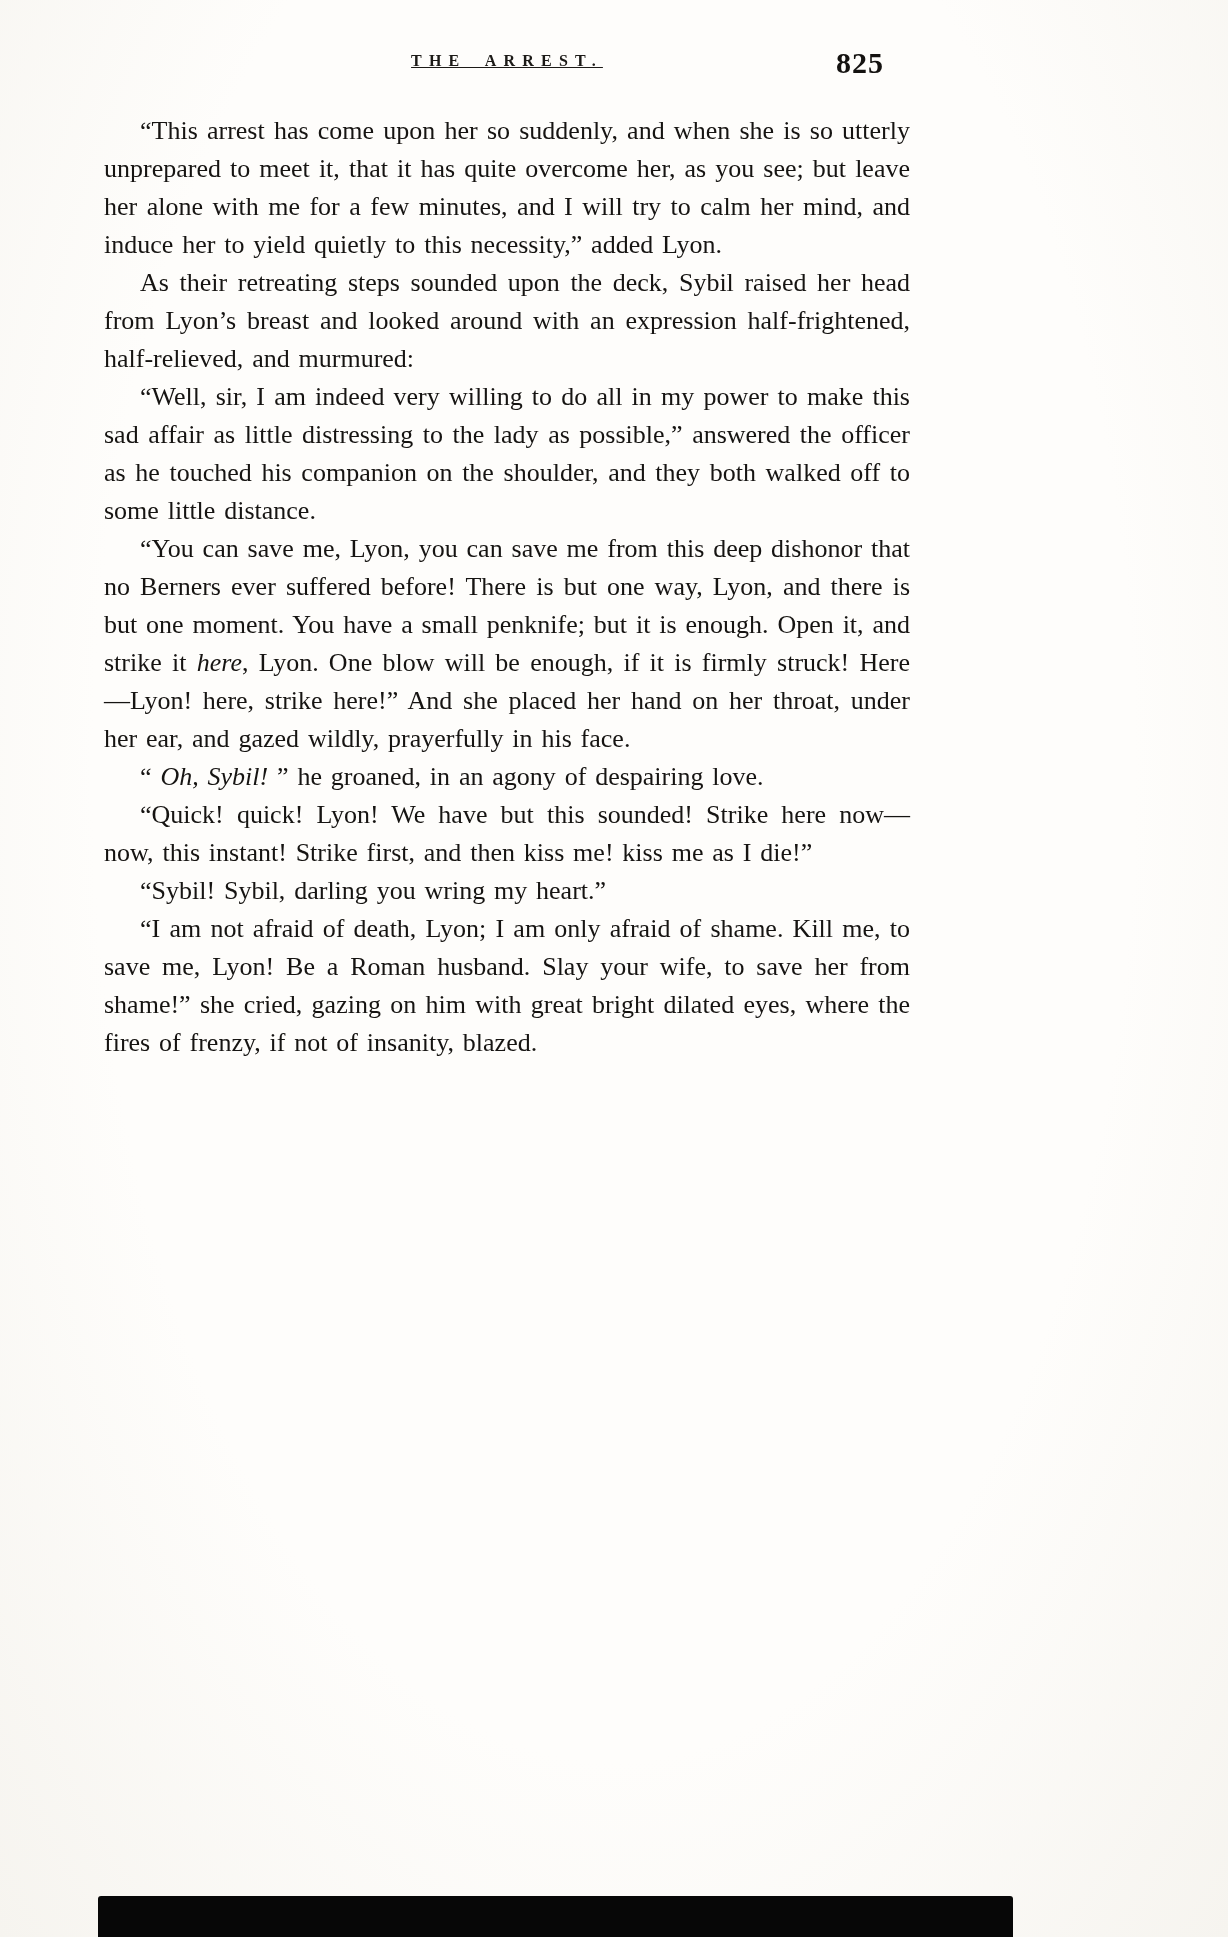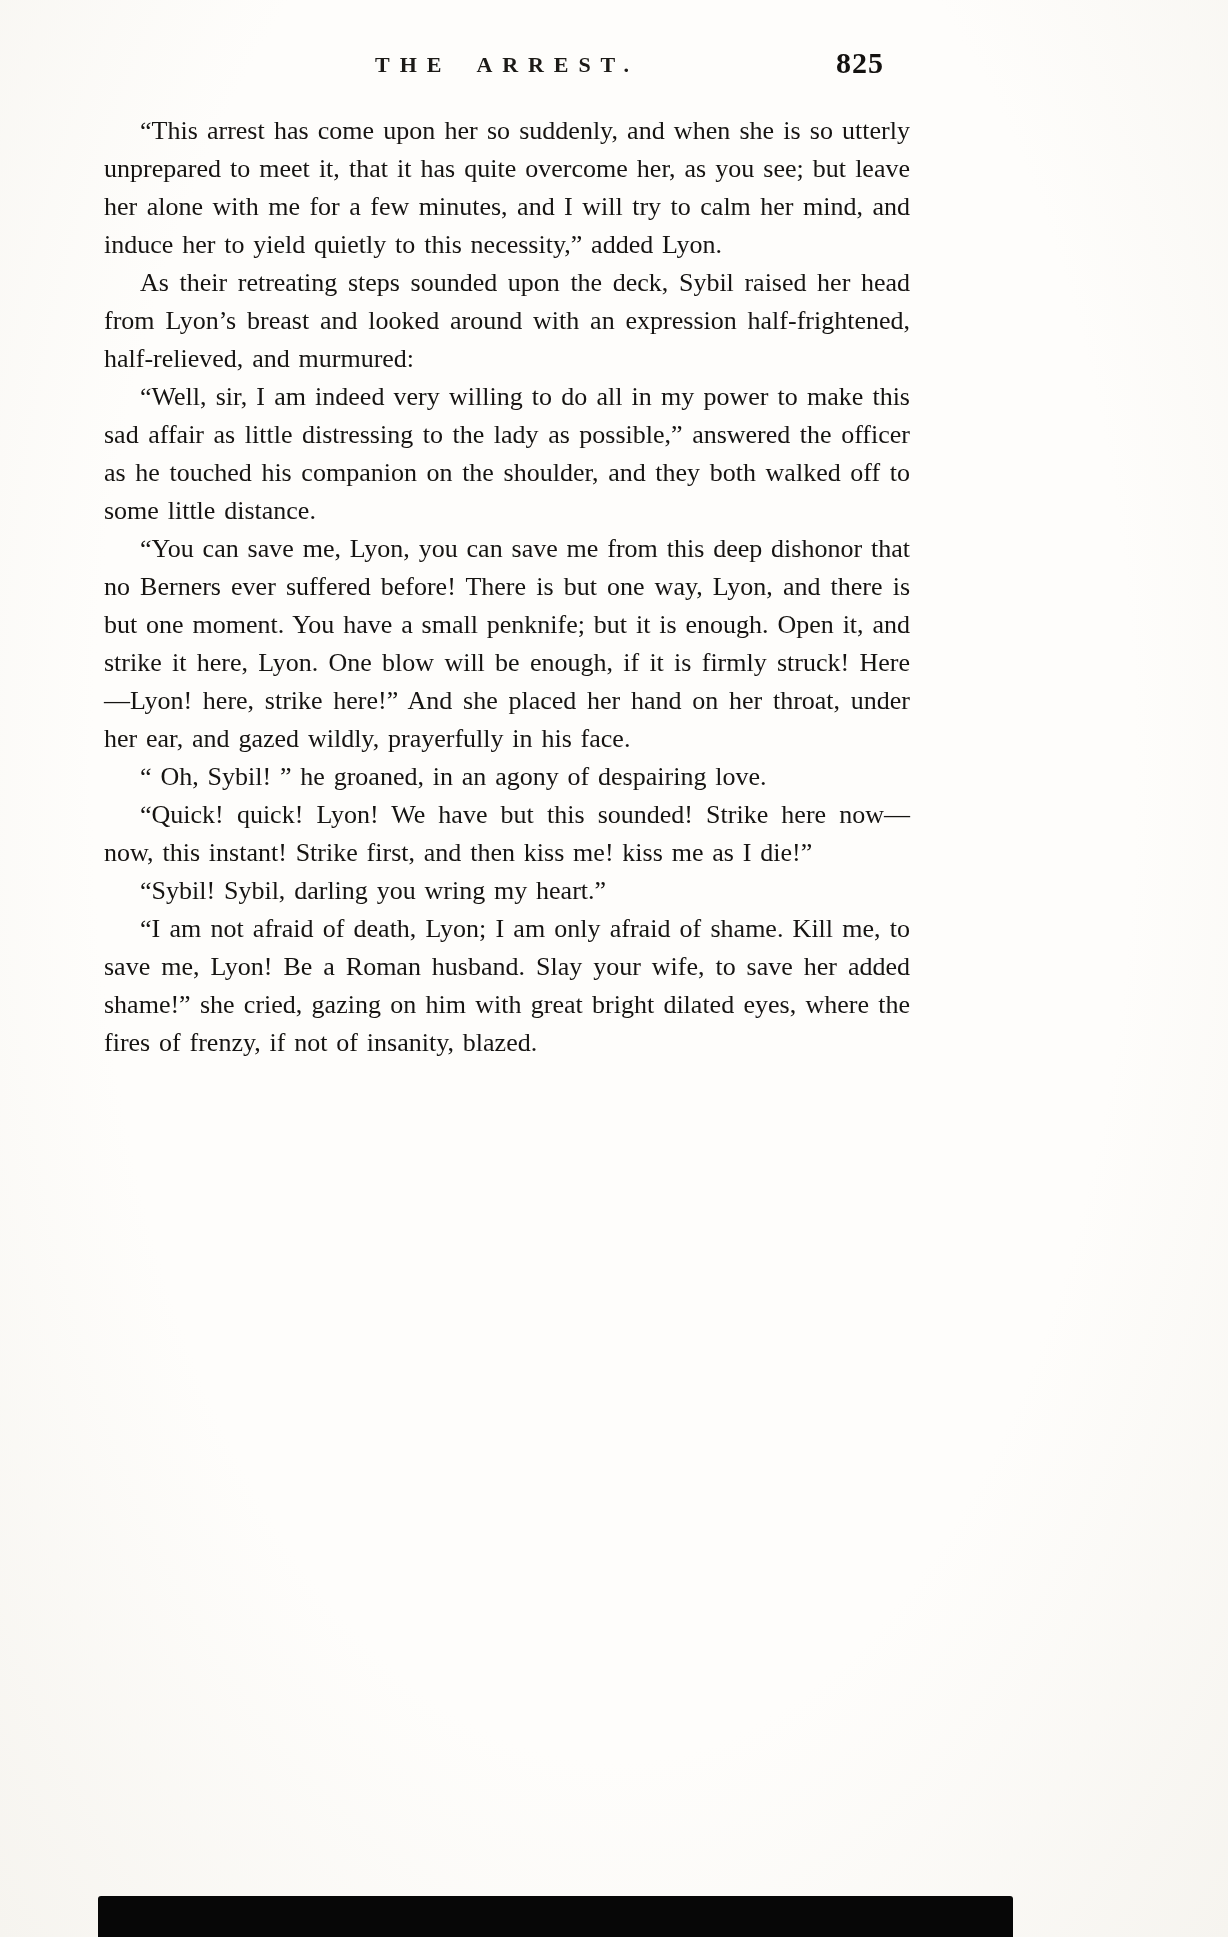--- a/index.html
+++ b/index.html
@@ -23,25 +23,26 @@
     top: 52px;
     left: 104px;
     width: 806px;
     height: 36px;
   }
   .running-title {
     position: absolute;
     left: 0;
     right: 0;
     text-align: center;
-    font-size: 22px;
+    font-size: 16px;
     font-weight: 700;
     letter-spacing: 0.45em;
     word-spacing: 0.5em;
     color: #1c1a17;
+    text-decoration: underline;
   }
   .page-number {
     position: absolute;
     right: 26px;
     top: -6px;
     font-size: 30px;
     font-weight: 700;
     letter-spacing: 1px;
     color: #141210;
     margin-left: 34px;
@@ -55,20 +56,21 @@
     line-height: 38px;
     text-align: justify;
     word-spacing: 0.09em;
   }
   .text-block p.para {
     margin: 0;
     padding: 0;
     text-indent: 36px;
   }
   .text-block .italic {
+    font-style: italic;
   }
   .scan-bar {
     position: absolute;
     left: 98px;
     top: 1896px;
     width: 915px;
     height: 46px;
     background: #070707;
     border-radius: 3px;
   }
@@ -83,17 +85,17 @@
   </div>
 
   <div class="text-block">
       <p class="para"><span>“This arrest has come upon her so suddenly, and when she is so utterly unprepared to meet it, that it has quite overcome her, as you see; but leave her alone with me for a few minutes, and I will try to calm her mind, and induce her to yield quietly to this necessity,” added Lyon.</span></p>
       <p class="para"><span>As their retreating steps sounded upon the deck, Sybil raised her head from Lyon’s breast and looked around with an expression half-frightened, half-relieved, and murmured:</span></p>
       <p class="para"><span>“Well, sir, I am indeed very willing to do all in my power to make this sad affair as little distressing to the lady as possible,” answered the officer as he touched his companion on the shoulder, and they both walked off to some little distance.</span></p>
       <p class="para"><span>“You can save me, Lyon, you can save me from this deep dishonor that no Berners ever suffered before!  There is but one way, Lyon, and there is but one moment.  You have a small penknife; but it is enough.  Open it, and strike it </span><span class="italic">here</span><span>, Lyon.  One blow will be enough, if it is firmly struck!  Here—Lyon! here, strike here!”  And she placed her hand on her throat, under her ear, and gazed wildly, prayerfully in his face.</span></p>
       <p class="para"><span>“ </span><span class="italic">Oh, Sybil!</span><span> ” he groaned, in an agony of despairing love.</span></p>
       <p class="para"><span>“Quick! quick!  Lyon!  We have but this sounded! Strike here now—now, this instant!  Strike first, and then kiss me! kiss me as I die!”</span></p>
       <p class="para"><span>“Sybil! Sybil, darling you wring my heart.”</span></p>
-      <p class="para"><span>“I am not afraid of death, Lyon; I am only afraid of shame.  Kill me, to save me, Lyon!  Be a Roman husband.  Slay your wife, to save her added shame!” she cried, gazing on him with great bright dilated eyes, where the fires of frenzy, if not of insanity, blazed.</span></p>
+      <p class="para"><span>“I am not afraid of death, Lyon; I am only afraid of shame.  Kill me, to save me, Lyon!  Be a Roman husband.  Slay your wife, to save her from shame!” she cried, gazing on him with great bright dilated eyes, where the fires of frenzy, if not of insanity, blazed.</span></p>
     </div>
 
   <div class="scan-bar"></div>
 </div>
 
 </body></html>

